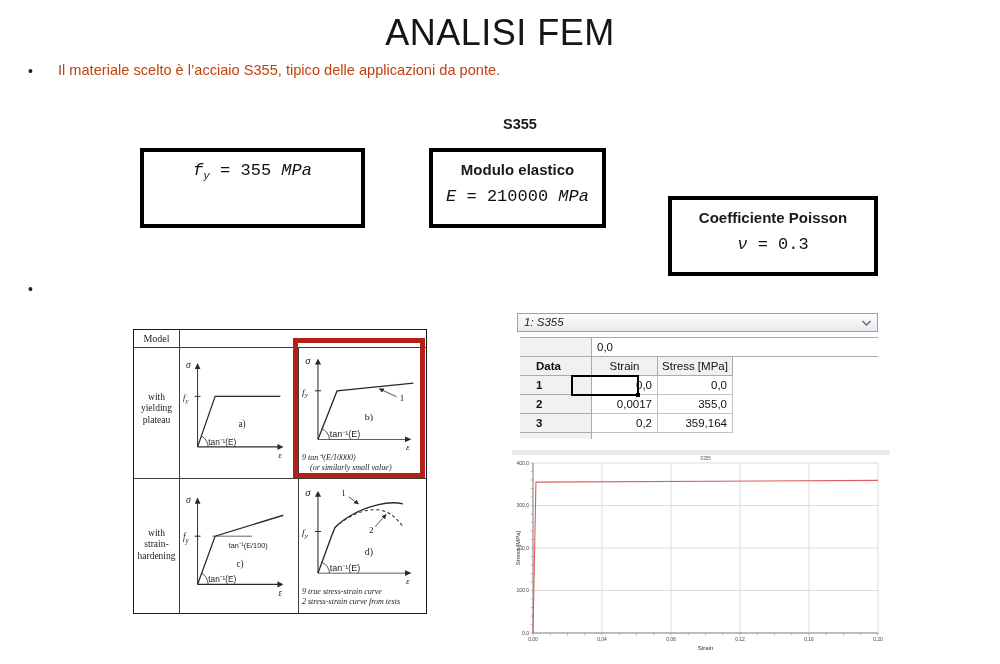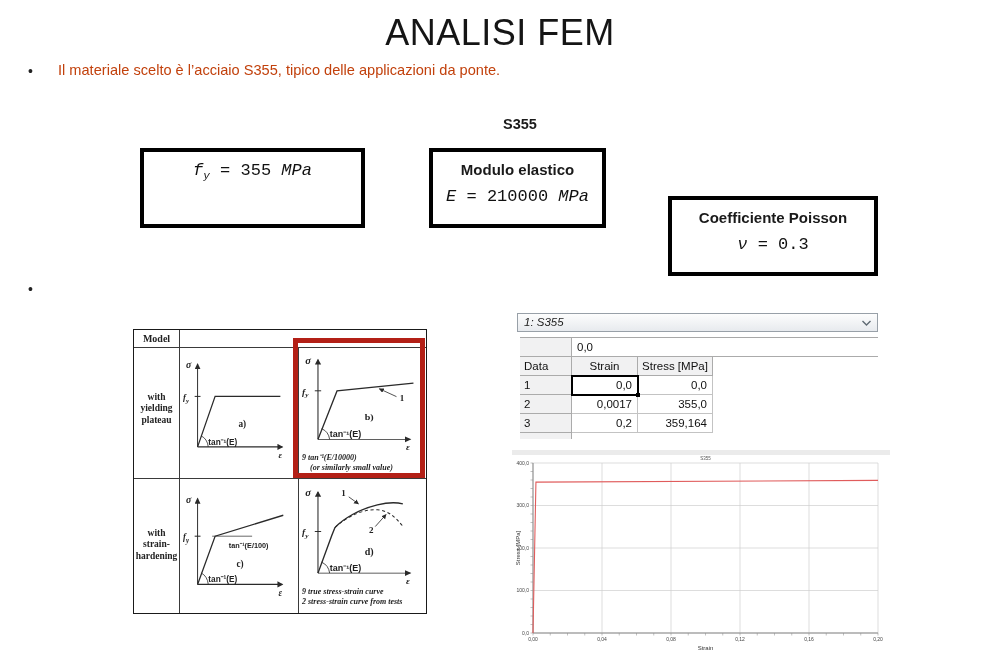--- a/index.html
+++ b/index.html
@@ -12,21 +12,21 @@
   .s355-label{position:absolute;left:430px;top:116px;width:180px;text-align:center;
               font-weight:bold;font-size:14.5px;}
   .pbox{position:absolute;height:80px;border:4px solid #000;box-sizing:border-box;
         background:#fff;text-align:center;}
   .pbox .bt{font-weight:bold;font-size:15px;margin-top:9px;}
   .pbox .bf{font-family:Liberation Mono, monospace;font-size:17px;margin-top:9px;color:#111;}
   .pbox .bf .v{font-style:italic;}
   .pbox .bf sub{font-style:italic;font-size:11px;}
   
   .fig{position:absolute;left:133px;top:329px;width:292px;height:283px;
-       border:1.5px solid #1a1a1a;box-sizing:content-box;background:#fff;font-weight:bold;}
+       border:1.5px solid #1a1a1a;box-sizing:content-box;background:#fff;}
   .fline{position:absolute;background:#3a3a3a;}
   .fig .lbl{position:absolute;left:0;width:45px;text-align:center;
             font-family:"Liberation Serif",serif;font-size:9.5px;line-height:1.2;color:#222;}
   .fig .model{position:absolute;left:0;top:2.5px;width:45px;text-align:center;
               font-family:"Liberation Serif",serif;font-size:10px;color:#222;}
   .fig .fnote{position:absolute;font-family:"Liberation Serif",serif;font-style:italic;
               font-size:8px;line-height:1.3;color:#222;white-space:nowrap;}
   .redbox{position:absolute;left:159px;top:8px;width:132px;height:140px;
           border:5px solid #b32017;box-sizing:border-box;}
   .dg{position:absolute;}
@@ -38,21 +38,21 @@
   .dropdown{position:absolute;left:517px;top:313px;width:361px;height:19px;box-sizing:border-box;
             border:1px solid #98a0a8;background:linear-gradient(#fdfdfd,#e7eaee);
             font-size:11.5px;color:#222;line-height:17px;padding-left:6px;font-style:italic;}
   .dropdown .chev{position:absolute;right:5px;top:6px;}
   .tbl{position:absolute;left:520px;top:337px;width:358px;border-top:1px solid #a8a8a8;
        font-size:11.5px;color:#111;}
   .trow{display:flex;height:19px;line-height:18px;}
   .c{box-sizing:border-box;border-right:1px solid #c3c3c3;border-bottom:1px solid #c3c3c3;
      overflow:hidden;}
   .hd{background:#f1f1f2;border-right:1px solid #ababab;border-bottom:1px solid #ababab;}
-  .w1{width:52px;padding-left:4px;}
+  .w1{width:72px;padding-left:16px;font-weight:bold;}
   .w2{width:66px;}
   .w3{width:75px;}
   .fill{flex:1;border:none;}
   .num{text-align:right;padding-right:5px;}
   .ctr{text-align:center;}
   .sel{position:absolute;left:51px;top:37px;width:68px;height:21px;
        border:2px solid #000;box-sizing:border-box;}
   .sel .handle{position:absolute;right:-3px;bottom:-3px;width:4px;height:4px;background:#000;}
   .sliver{display:flex;height:6px;}
   

